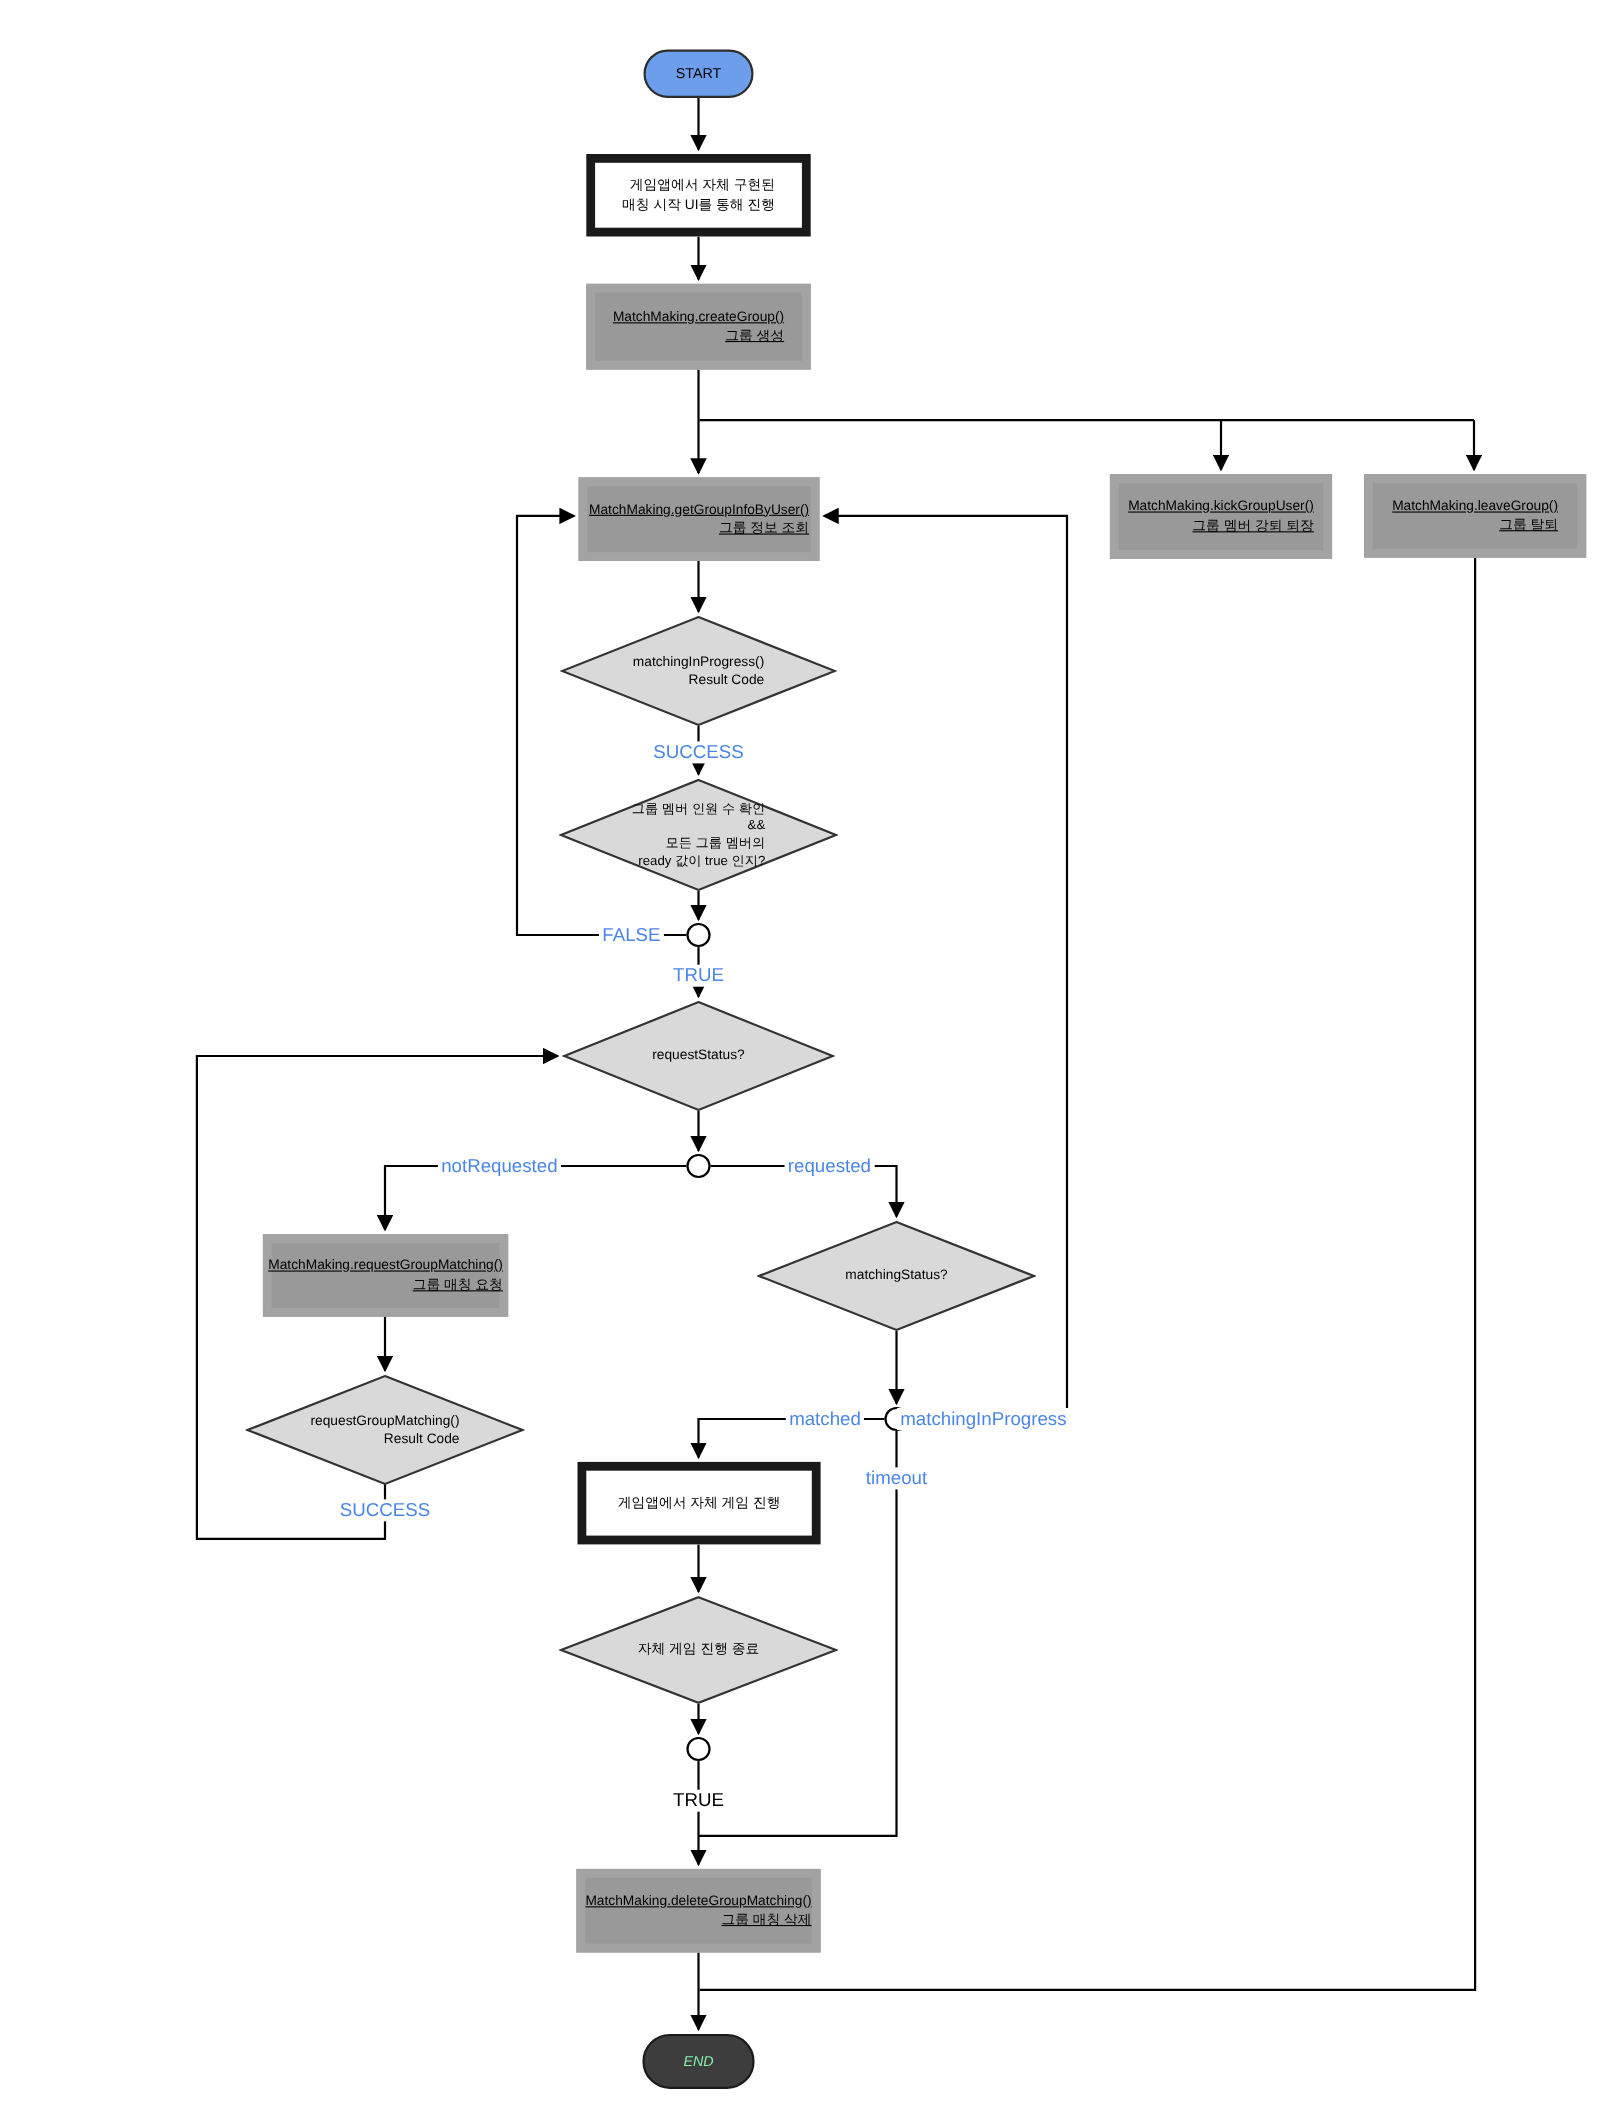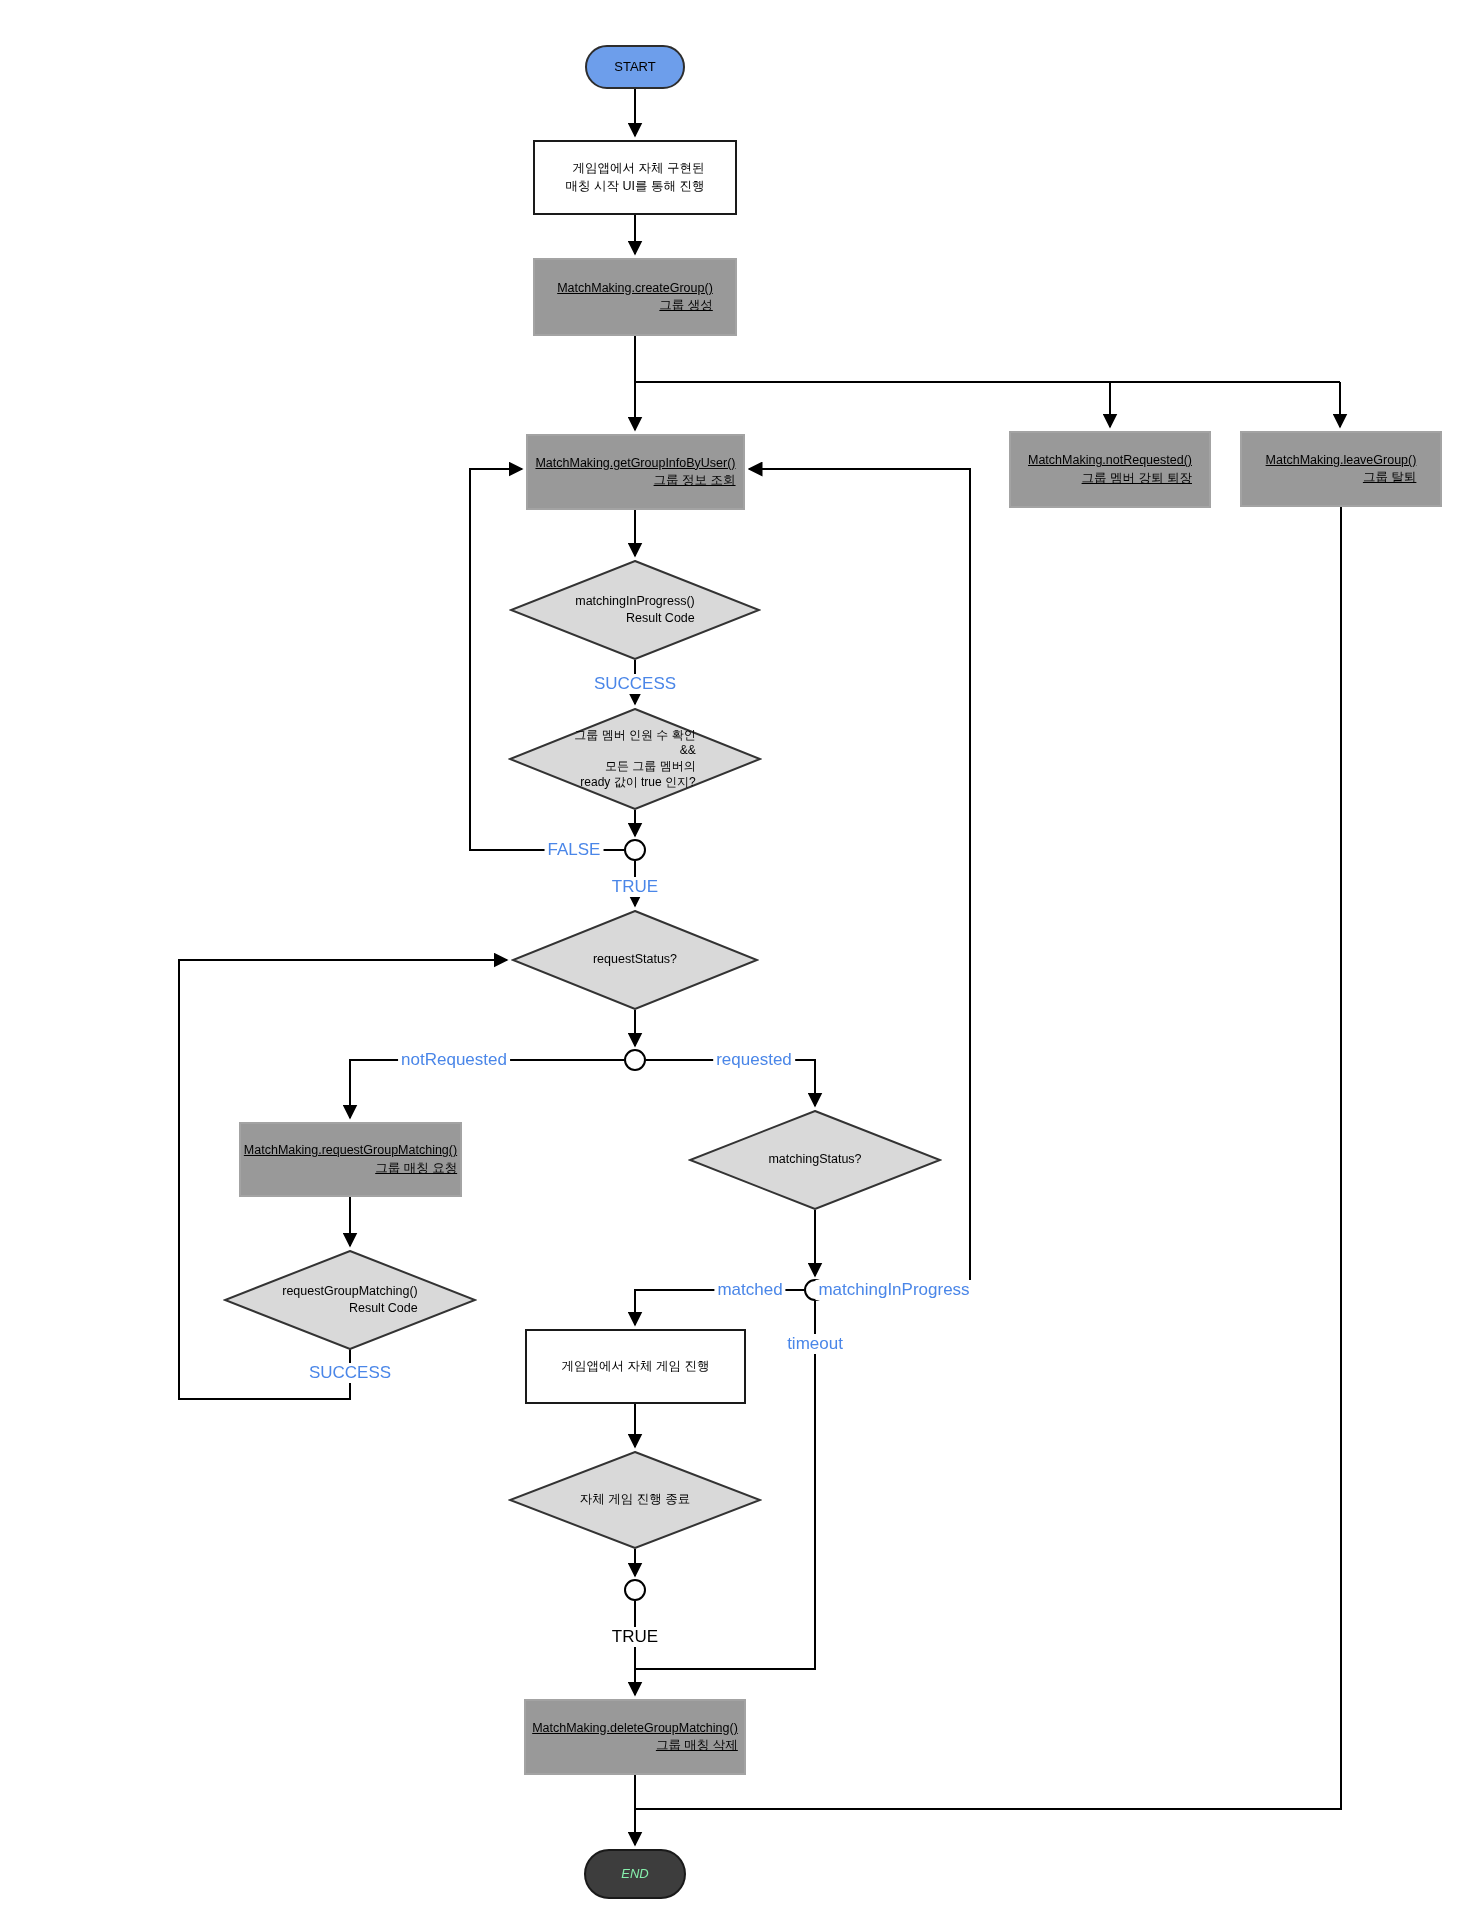--- a/index.html
+++ b/index.html
@@ -2,21 +2,21 @@
 <html><head>
 <meta charset="utf-8">
 <style>
   * { margin:0; padding:0; box-sizing:border-box; }
   html,body { background:#ffffff; }
   body { font-family:"Liberation Sans","DejaVu Sans",sans-serif; }
   #canvas { position:relative; width:1460px; height:1920px; background:#ffffff; overflow:hidden; }
   #edges { position:absolute; left:0; top:0; }
   .node { position:absolute; display:flex; align-items:center; justify-content:center;
           text-align:center; font-size:12.5px; line-height:1.4; color:#000000; }
-  .rect { border:2px solid #a3a3a3; }
+  .rect { border:8px solid #a3a3a3; }
   .process { background:#999999;text-decoration:underline; }
   .plain { background:#ffffff; border-color:#1a1a1a; }
   .terminal { border:2px solid #2d2d2d; border-radius:26px; font-size:13px; }
   .start { background:#6d9eeb; }
   .endnode { background:#3d3d3d; color:#86efac; border-color:#1a1a1a;font-style:italic; }
   .decision { background:transparent; border:none; }
   .decision svg.dshape { position:absolute; left:0; top:0; width:100%; height:100%; }
   .decision .nlabel { position:relative; }
   .nlabel { white-space:pre-line;text-align:right; }
   .elabel { position:absolute; transform:translate(-50%,-50%); background:#ffffff;
@@ -82,21 +82,21 @@
     <span class="nlabel">MatchMaking.createGroup()
 그룹 생성</span>
   </div>
 
   <div class="node rect process" style="left:526px;top:434px;width:219px;height:76px">
     <span class="nlabel">MatchMaking.getGroupInfoByUser()
 그룹 정보 조회</span>
   </div>
 
   <div class="node rect process" style="left:1009px;top:431px;width:202px;height:77px">
-    <span class="nlabel">MatchMaking.notRequested()
+    <span class="nlabel">MatchMaking.kickGroupUser()
 그룹 멤버 강퇴 퇴장</span>
   </div>
 
   <div class="node rect process" style="left:1240px;top:431px;width:202px;height:76px">
     <span class="nlabel">MatchMaking.leaveGroup()
 그룹 탈퇴</span>
   </div>
 
   <div class="node decision" style="left:509px;top:560px;width:252px;height:100px">
     <svg class="dshape" viewBox="0 0 252 100" preserveAspectRatio="none">

